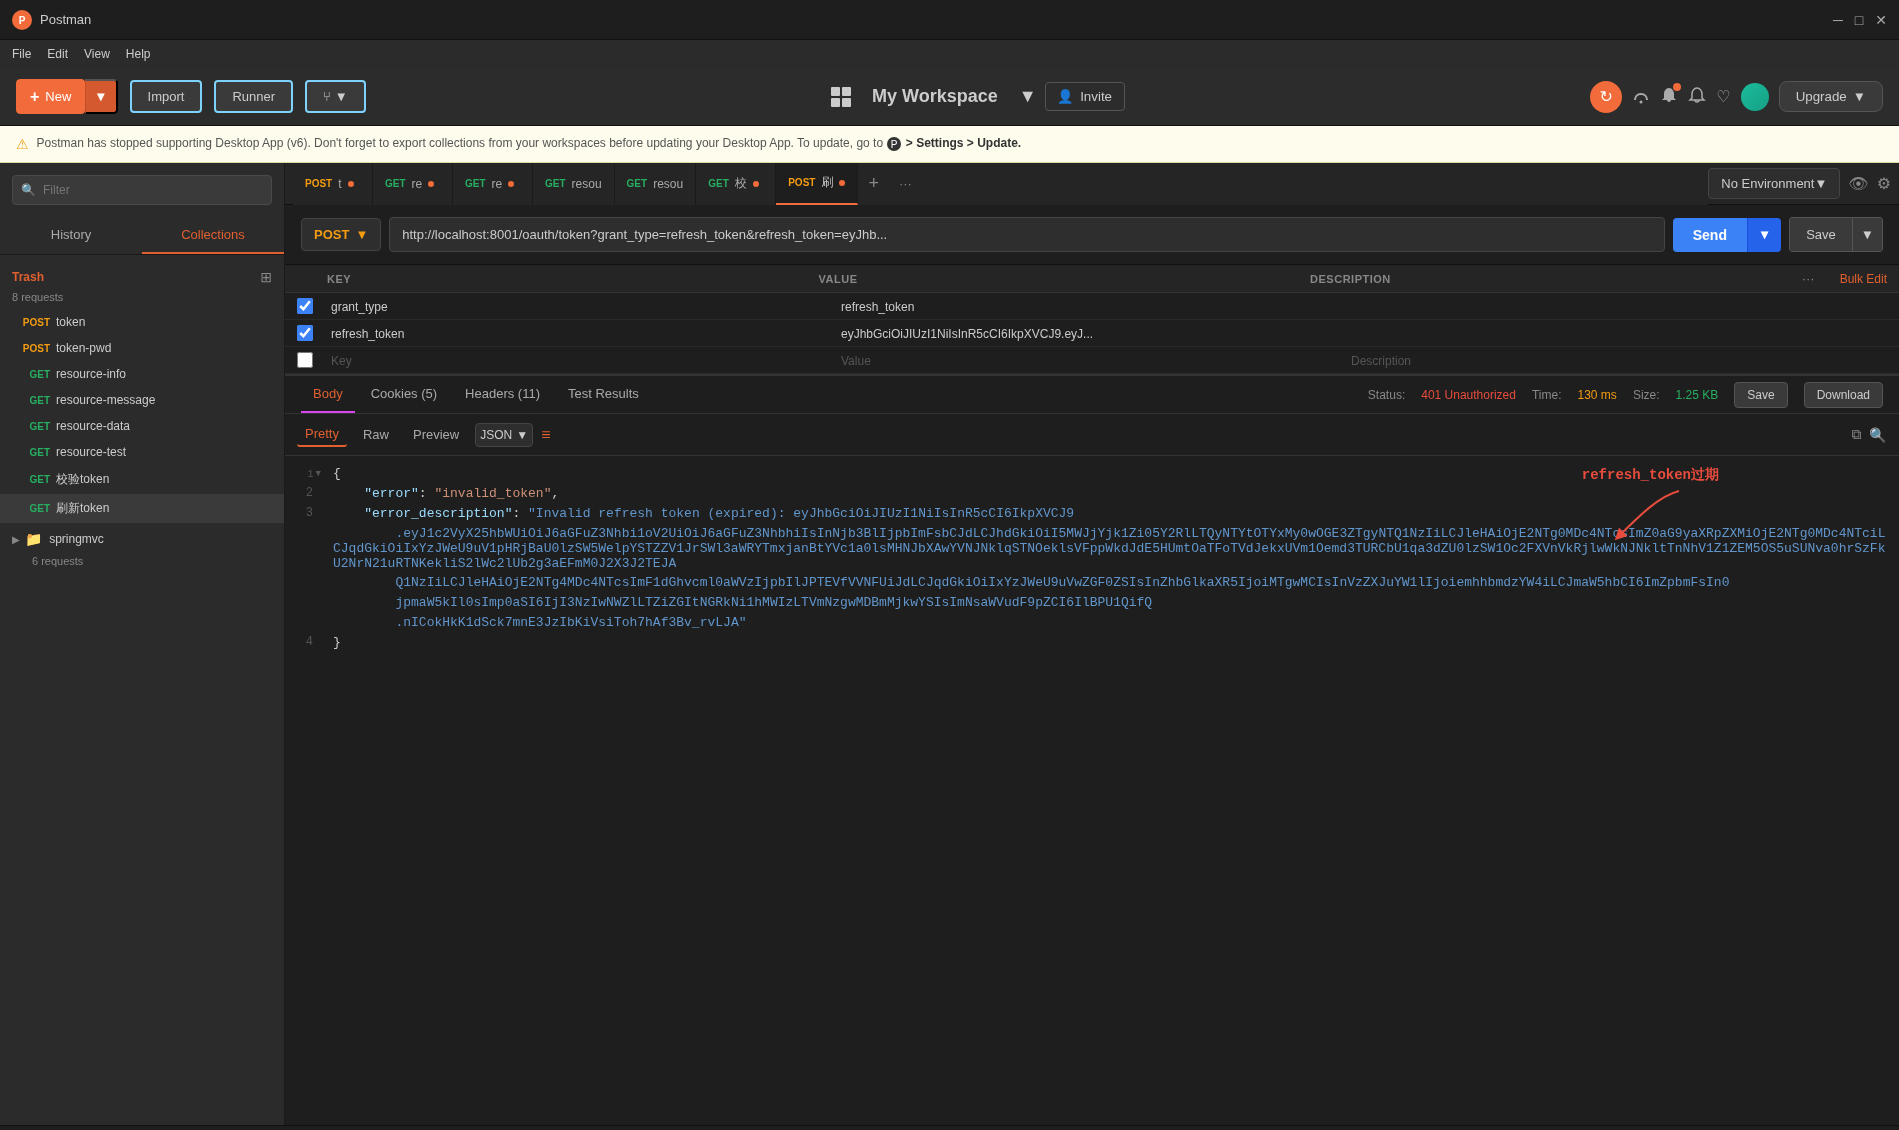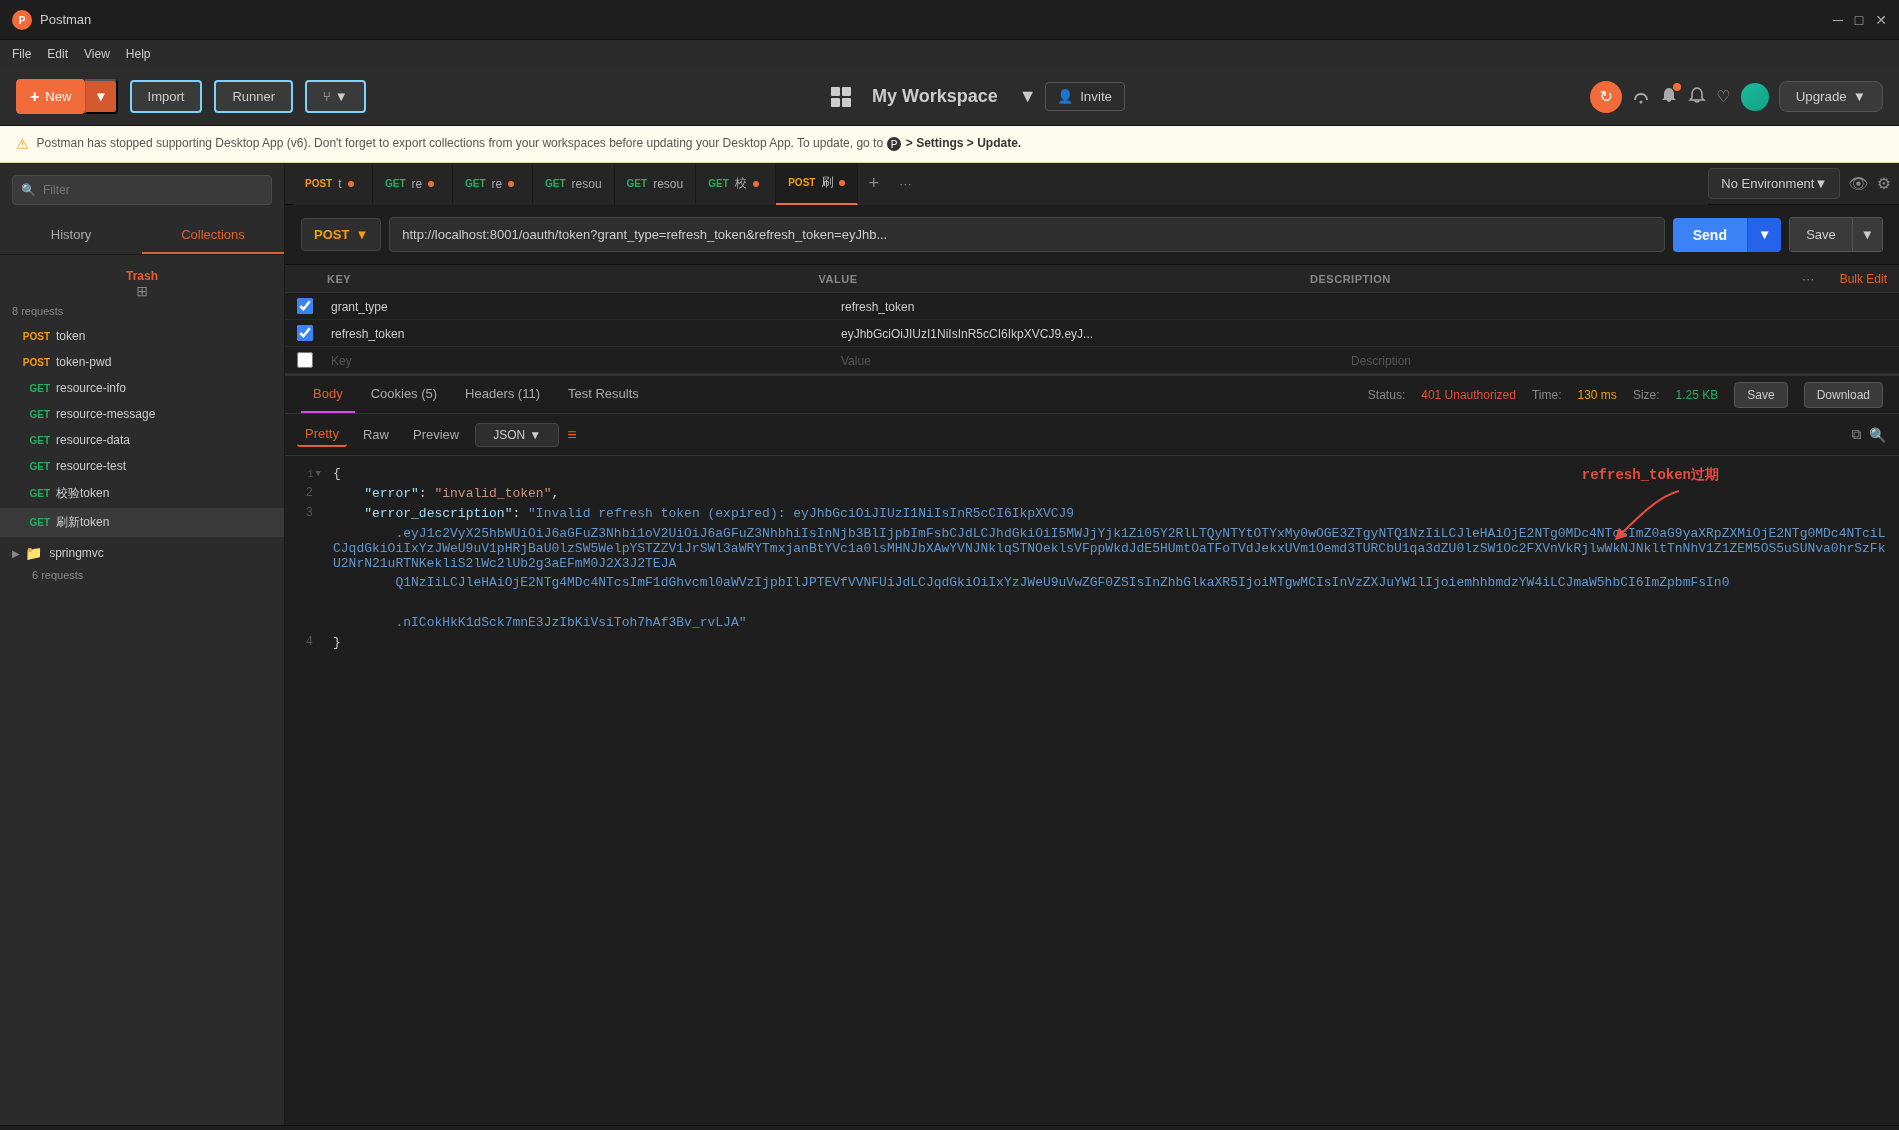--- a/index.html
+++ b/index.html
@@ -42,21 +42,21 @@
     
     .sidebar { width: 285px; background: #2b2b2b; border-right: 1px solid #1a1a1a; display: flex; flex-direction: column; }
     .sidebar-search { padding: 12px; }
     .search-input { width: 100%; background: #3a3a3a; border: 1px solid #4a4a4a; border-radius: 4px; padding: 7px 10px 7px 30px; color: #ccc; font-size: 12px; outline: none; }
     .search-wrapper { position: relative; }
     .search-icon-inner { position: absolute; left: 9px; top: 50%; transform: translateY(-50%); color: #888; font-size: 12px; }
     .sidebar-tabs { display: flex; border-bottom: 1px solid #1a1a1a; }
     .sidebar-tab { flex: 1; padding: 10px; text-align: center; color: #aaa; font-size: 13px; cursor: pointer; border-bottom: 2px solid transparent; }
     .sidebar-tab.active { color: #e06030; border-bottom: 2px solid #e06030; }
     .sidebar-content { flex: 1; overflow-y: auto; padding: 8px 0; }
-    .sidebar-section-header { display: flex; align-items: center; justify-content: space-between; padding: 6px 12px; flex-direction: column; }
+    .sidebar-section-header { display: flex; align-items: center; justify-content: space-between; padding: 6px 12px; }
     .sidebar-section-title { color: #e06030; font-size: 12px; font-weight: 600; cursor: pointer; }
     .sidebar-section-icon { color: #888; cursor: pointer; font-size: 14px; }
     .sidebar-count { color: #888; font-size: 11px; padding: 0 12px 6px; }
     .sidebar-item { display: flex; align-items: center; padding: 6px 12px; cursor: pointer; gap: 6px; }
     .sidebar-item.active { background: #3a3a3a; }
     .method-badge { font-size: 10px; font-weight: bold; min-width: 38px; text-align: right; }
     .method-post { color: #f39c12; }
     .method-get { color: #27ae60; }
     .sidebar-item-name { color: #ccc; font-size: 12px; }
     .sidebar-group-name { color: #ccc; font-size: 12px; font-weight: 500; }
@@ -96,21 +96,21 @@
     .status-error { color: #e74c3c; }
     .status-time { color: #f39c12; }
     .status-size { color: #27ae60; }
     .resp-save-btn { background: #3a3a3a; border: 1px solid #555; color: #ccc; padding: 5px 12px; border-radius: 4px; cursor: pointer; font-size: 12px; }
     .resp-download-btn { background: #3a3a3a; border: 1px solid #555; color: #ccc; padding: 5px 12px; border-radius: 4px; cursor: pointer; font-size: 12px; }
 
     
     .body-toolbar { display: flex; align-items: center; padding: 8px 12px; border-bottom: 1px solid #333; background: #1e1e1e; gap: 8px; }
     .view-btn { background: none; border: none; color: #aaa; font-size: 13px; cursor: pointer; padding: 4px 8px; border-radius: 3px; }
     .view-btn.active { color: #e06030; border-bottom: 2px solid #e06030; }
-    .format-select { background: #2e2e2e; border: 1px solid #444; border-radius: 4px; padding: 4px 17px; color: #ccc; font-size: 12px; cursor: pointer; display: flex; align-items: center; gap: 4px; }
+    .format-select { background: #2e2e2e; border: 1px solid #444; border-radius: 4px; padding: 4px 4px; color: #ccc; font-size: 12px; cursor: pointer; display: flex; align-items: center; gap: 4px; }
     .toolbar-icon { color: #e06030; font-size: 16px; cursor: pointer; }
     .body-toolbar-right { margin-left: auto; display: flex; gap: 8px; }
     .body-icon-btn { background: none; border: none; color: #888; font-size: 14px; cursor: pointer; }
 
     
     .code-viewer { flex: 1; background: #1e1e1e; overflow-y: auto; font-family: 'Courier New', monospace; font-size: 13px; padding: 0; }
     .code-line { display: flex; padding: 2px 0; min-height: 20px; }
     .line-num { width: 40px; min-width: 40px; text-align: right; padding-right: 12px; color: #555; font-size: 12px; user-select: none; }
     .line-num-arrow { width: 40px; min-width: 40px; padding-right: 4px; display: flex; align-items: center; justify-content: flex-end; gap: 2px; color: #555; font-size: 12px; }
     .code-text { padding: 0 8px; white-space: pre-wrap; word-break: break-all; color: #ccc; }
@@ -484,20 +484,21 @@
         <div class="code-line">
           <span class="line-num"></span>
           <span class="code-text" style="color:#6196cc;">        .eyJ1c2VyX25hbWUiOiJ6aGFuZ3Nhbi1oV2UiOiJ6aGFuZ3NhbhiIsInNjb3BlIjpbImFsbCJdLCJhdGkiOiI5MWJjYjk1Zi05Y2RlLTQyNTYtOTYxMy0wOGE3ZTgyNTQ1NzIiLCJleHAiOjE2NTg0MDc4NTcsImZ0aG9yaXRpZXMiOjE2NTg0MDc4NTciLCJqdGkiOiIxYzJWeU9uV1pHRjBaU0lzSW5WelpYSTZZV1JrSWl3aWRYTmxjanBtYVc1a0lsMHNJbXAwYVNJNklqSTNOeklsVFppWkdJdE5HUmtOaTFoTVdJekxUVm1Oemd3TURCbU1qa3dZU0lzSW1Oc2FXVnVkRjlwWkNJNkltTnNhV1Z1ZEM5OS5uSUNva0hrSzFkU2NrN21uRTNKekliS2lWc2lUb2g3aEFmM0J2X3J2TEJA</span>
         </div>
         <div class="code-line">
           <span class="line-num"></span>
           <span class="code-text" style="color:#6196cc;">        Q1NzIiLCJleHAiOjE2NTg4MDc4NTcsImF1dGhvcml0aWVzIjpbIlJPTEVfVVNFUiJdLCJqdGkiOiIxYzJWeU9uVwZGF0ZSIsInZhbGlkaXR5IjoiMTgwMCIsInVzZXJuYW1lIjoiemhhbmdzYW4iLCJmaW5hbCI6ImZpbmFsIn0</span>
         </div>
         <div class="code-line">
           <span class="line-num"></span>
+          <span class="code-text" style="color:#6196cc;">        jpmaW5kIl0sImp0aSI6IjI3NzIwNWZlLTZiZGItNGRkNi1hMWIzLTVmNzgwMDBmMjkwYSIsImNsaWVudF9pZCI6IlBPU1QifQ</span>
         </div>
         <div class="code-line">
           <span class="line-num"></span>
           <span class="code-text" style="color:#6196cc;">        .nICokHkK1dSck7mnE3JzIbKiVsiToh7hAf3Bv_rvLJA"</span>
         </div>
         <div class="code-line">
           <span class="line-num">4</span>
           <span class="code-text json-brace">}</span>
         </div>
       </div>

